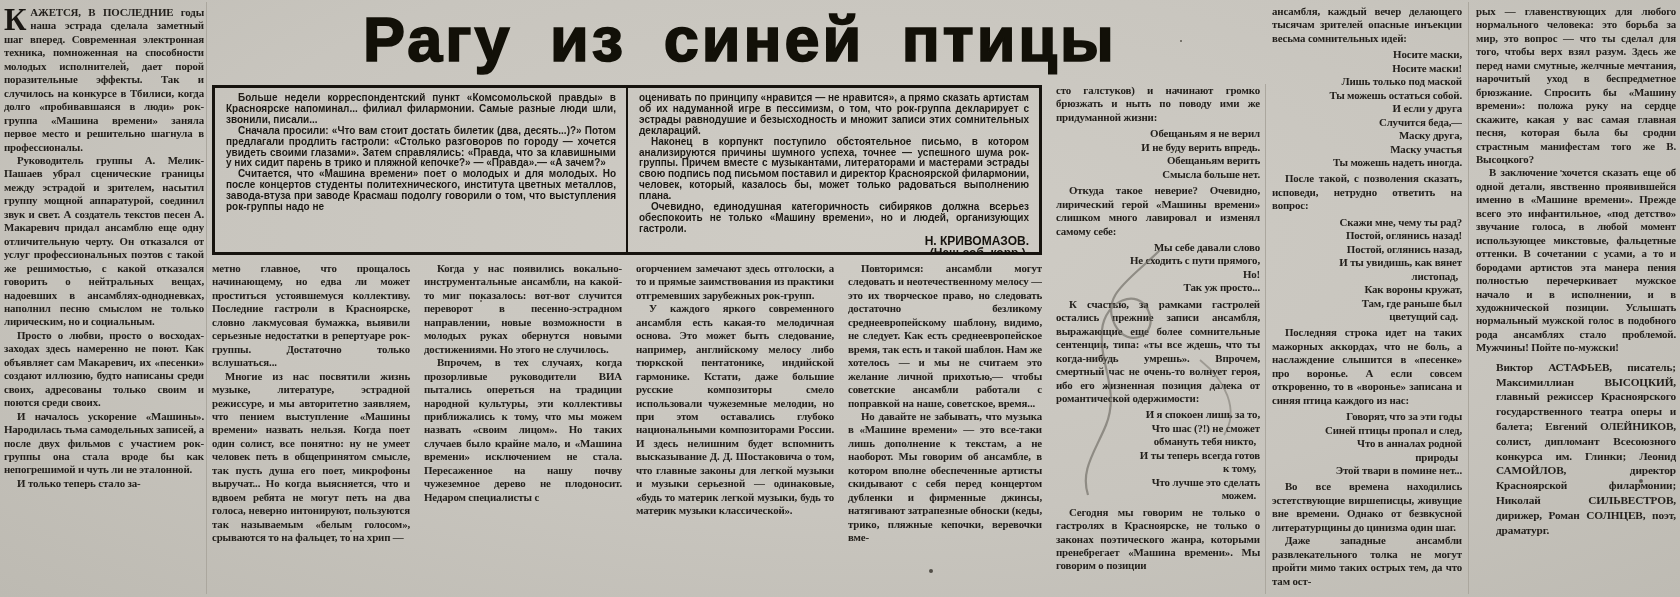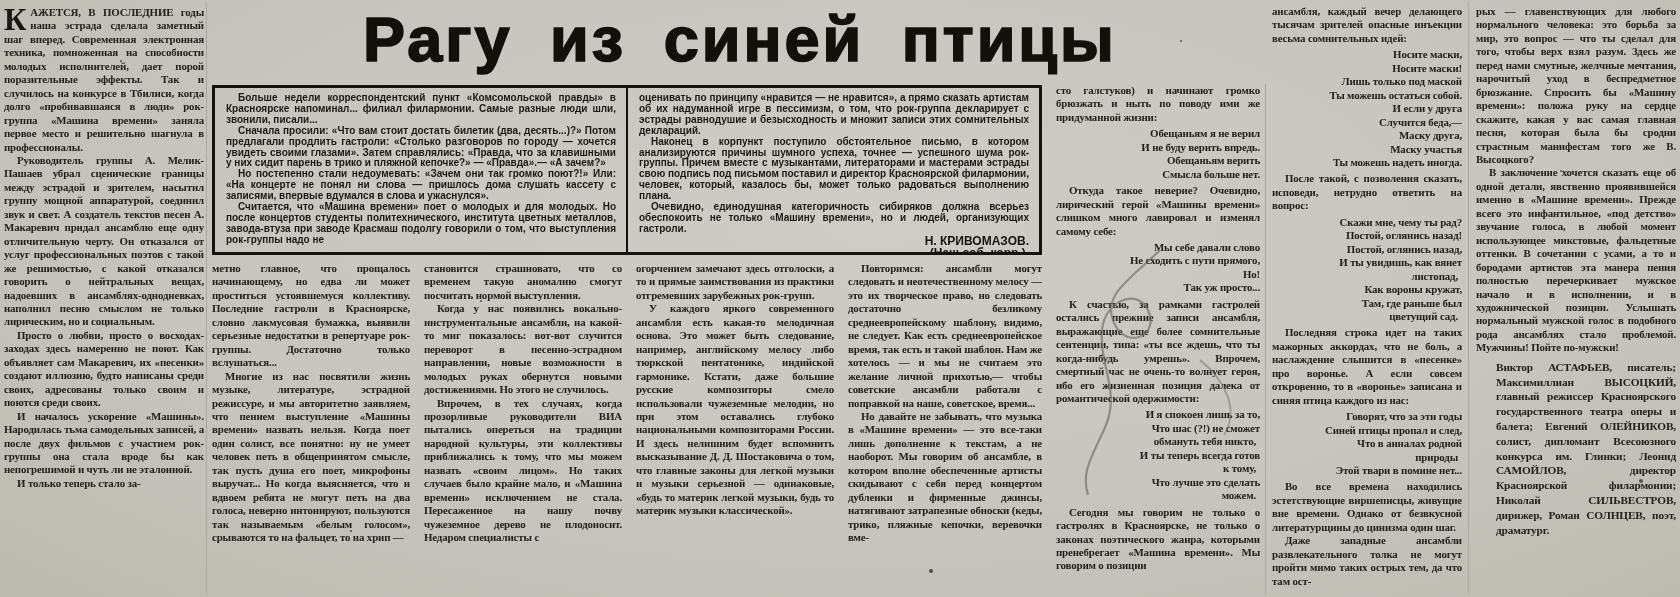--- a/index.html
+++ b/index.html
@@ -146,42 +146,40 @@
       <p class="b-p">Руководитель группы А. Мелик-Пашаев убрал сценические границы между эстрадой и зрителем, насытил группу мощной аппаратурой, соединил звук и свет. А создатель текстов песен А. Макаревич придал ансамблю еще одну отличительную черту. Он отказался от услуг профессиональных поэтов с такой же решимостью, с какой отказался говорить о нейтральных вещах, надоевших в ансамблях-однодневках, наполнил песню смыслом не только лирическим, но и социальным.</p>
       <p class="b-p">Просто о любви, просто о восходах-заходах здесь намеренно не поют. Как объявляет сам Макаревич, их «песенки» создают иллюзию, будто написаны среди своих, адресованы только своим и поются среди своих.</p>
       <p class="b-p">И началось ускорение «Машины». Народилась тьма самодельных записей, а после двух фильмов с участием рок-группы она стала вроде бы как непогрешимой и чуть ли не эталонной.</p>
       <p class="b-p">И только теперь стало за-</p>
     </section>
 
   <section class="lead-box">
     <div class="box-col">
         <p class="b-p">Больше недели корреспондентский пункт «Комсомольской правды» в Красноярске напоминал... филиал филармонии. Самые разные люди шли, звонили, писали...</p>
         <p class="b-p">Сначала просили: «Что вам стоит достать билетик (два, десять...)?» Потом предлагали продлить гастроли: «Столько разговоров по городу — хочется увидеть своими глазами». Затем справлялись: «Правда, что за клавишными у них сидит парень в трико и пляжной кепочке?» — «Правда».— «А зачем?»</p>
-        <p class="b-p">Но постепенно стали недоумевать: «Зачем они так громко поют?!» Или: «На концерте не понял ни слова — пришлось дома слушать кассету с записями, впервые вдумался в слова и ужаснулся».</p>
         <p class="b-p">Считается, что «Машина времени» поет о молодых и для молодых. Но после концертов студенты политехнического, института цветных металлов, завода-втуза при заводе Красмаш подолгу говорили о том, что выступления рок-группы надо не</p>
       </div>
     <div class="box-col box-col-right">
       <div>
           <p class="b-pc">оценивать по принципу «нравится — не нравится», а прямо сказать артистам об их надуманной игре в пессимизм, о том, что рок-группа декларирует с эстрады равнодушие и безысходность и множит записи этих сомнительных деклараций.</p>
           <p class="b-p">Наконец в корпункт поступило обстоятельное письмо, в котором анализируются причины шумного успеха, точнее — успешного шума рок-группы. Причем вместе с музыкантами, литераторами и мастерами эстрады свою подпись под письмом поставил и директор Красноярской филармонии, человек, который, казалось бы, может только радоваться выполнению плана.</p>
           <p class="b-p">Очевидно, единодушная категоричность сибиряков должна всерьез обеспокоить не только «Машину времени», но и людей, организующих гастроли.</p>
         </div>
       <p class="byline">
         <span>Н. КРИВОМАЗОВ.</span><br>
         <span>(Наш соб. корр.).</span>
       </p>
     </div>
   </section>
 
   <section class="col c2">
       <p class="b-pc">метно главное, что прощалось начинающему, но едва ли может проститься устоявшемуся коллективу. Последние гастроли в Красноярске, словно лакмусовая бумажка, выявили серьезные недостатки в репертуаре рок-группы. Достаточно только вслушаться...</p>
       <p class="b-p">Многие из нас посвятили жизнь музыке, литературе, эстрадной режиссуре, и мы авторитетно заявляем, что пением выступление «Машины времени» назвать нельзя. Когда поет один солист, все понятно: ну не умеет человек петь в общепринятом смысле, так пусть душа его поет, микрофоны выручат... Но когда выясняется, что и вдвоем ребята не могут петь на два голоса, неверно интонируют, пользуются так называемым «белым голосом», срываются то на фальцет, то на хрип —</p>
     </section>
   <section class="col c3">
-      <p class="b-pc">становится страшновато, что со временем такую аномалию смогут посчитать нормой выступления.</p>
       <p class="b-p">Когда у нас появились вокально-инструментальные ансамбли, на какой-то миг показалось: вот-вот случится переворот в песенно-эстрадном направлении, новые возможности в молодых руках обернутся новыми достижениями. Но этого не случилось.</p>
       <p class="b-p">Впрочем, в тех случаях, когда прозорливые руководители ВИА пытались опереться на традиции народной культуры, эти коллективы приближались к тому, что мы можем назвать «своим лицом». Но таких случаев было крайне мало, и «Машина времени» исключением не стала. Пересаженное на нашу почву чужеземное дерево не плодоносит. Недаром специалисты с</p>
     </section>
   <section class="col c4">
       <p class="b-pc">огорчением замечают здесь отголоски, а то и прямые заимствования из практики отгремевших зарубежных рок-групп.</p>
       <p class="b-p">У каждого яркого современного ансамбля есть какая-то мелодичная основа. Это может быть следование, например, английскому мелосу либо тюркской пентатонике, индийской гармонике. Кстати, даже большие русские композиторы смело использовали чужеземные мелодии, но при этом оставались глубоко национальными композиторами России. И здесь нелишним будет вспомнить высказывание Д. Д. Шостаковича о том, что главные законы для легкой музыки и музыки серьезной — одинаковые, «будь то материк легкой музыки, будь то материк музыки классической».</p>
     </section>
   <section class="col c5">
       <p class="b-p">Повторимся: ансамбли могут следовать и неотечественному мелосу — это их творческое право, но следовать достаточно безликому среднеевропейскому шаблону, видимо, не следует. Как есть среднеевропейское время, так есть и такой шаблон. Нам же хотелось — и мы не считаем это желание личной прихотью,— чтобы советские ансамбли работали с поправкой на наше, советское, время...</p>
       <p class="b-p">Но давайте не забывать, что музыка в «Машине времени» — это все-таки лишь дополнение к текстам, а не наоборот. Мы говорим об ансамбле, в котором вполне обеспеченные артисты скидывают с себя перед концертом дубленки и фирменные джинсы, натягивают затрапезные обноски (кеды, трико, пляжные кепочки, веревочки вме-</p>

